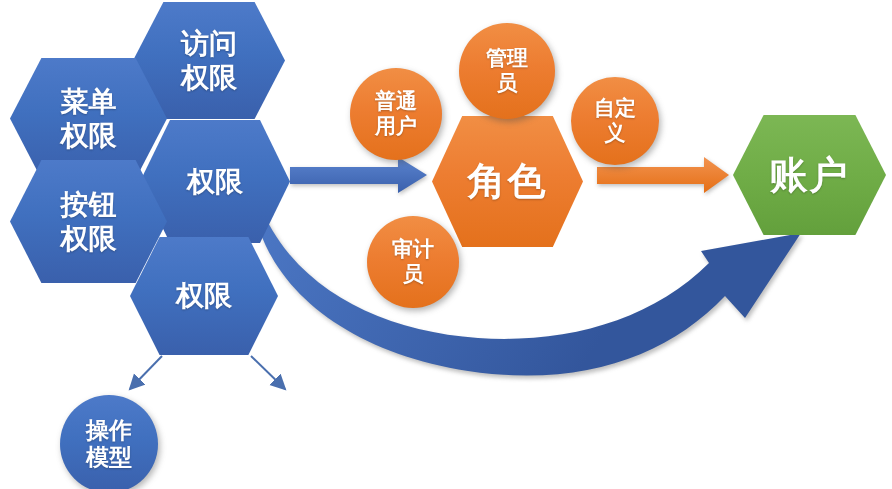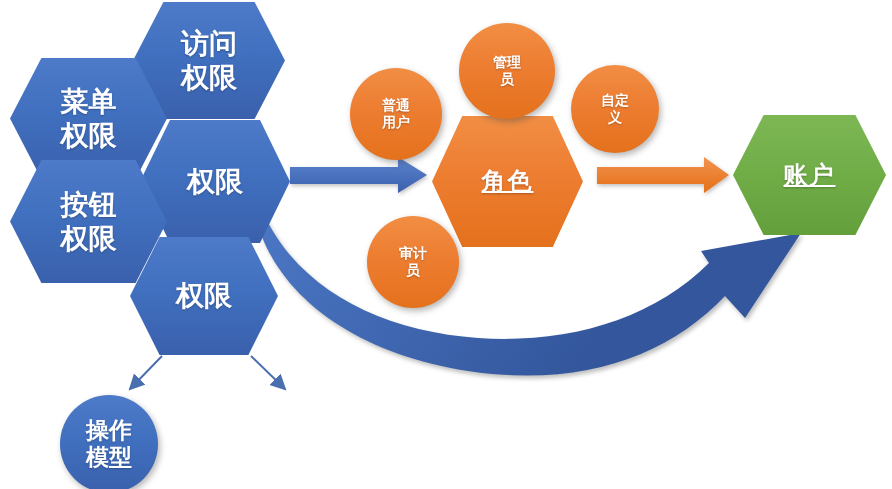--- a/index.html
+++ b/index.html
@@ -14,22 +14,22 @@
     filter:drop-shadow(2px 3px 3px rgba(70,70,70,.40));
   }
   .hex{clip-path:polygon(20% 0%,80% 0%,100% 50%,80% 100%,20% 100%,0% 50%);}
   .circle{border-radius:50%;}
   .fill-blue{background:linear-gradient(180deg,#4d7ac9 0%,#4070bf 45%,#3a60ac 100%);}
   .fill-orange{background:linear-gradient(180deg,#f18e44 0%,#ed7d31 45%,#e4711c 100%);}
   .fill-green{background:linear-gradient(180deg,#7cb754 0%,#70ad47 50%,#63a03c 100%);}
   .lbl{line-height:1.18;text-shadow:0 1px 2px rgba(0,0,0,.25);}
   .lbl span{display:block;}
   .fs-hex{font-size:28px;}
-  .fs-big{font-size:24px;letter-spacing:2px;text-decoration:underline;}
-  .fs-circle{font-size:14px;}
+  .fs-big{font-size:38px;letter-spacing:2px;}
+  .fs-circle{font-size:21px;}
   .fs-circle-lg{font-size:23px;}
 </style>
 </head>
 <body>
 
 <div id="stage">
 
   <svg id="arrow-layer" width="892" height="489" viewBox="0 0 892 489" aria-hidden="true">
     <defs>
       <linearGradient id="gBlue" x1="0" y1="0" x2="0" y2="1">
@@ -120,21 +120,21 @@
     </div>
   </div>
 
   <div class="node circle fill-orange fs-circle" style="left:350px;top:68px;width:92px;height:92px;">
     <div class="lbl">
       <span>普通</span>
       <span>用户</span>
     </div>
   </div>
 
-  <div class="node circle fill-orange fs-circle" style="left:571px;top:65px;width:88px;height:88px;">
+  <div class="node circle fill-orange fs-circle" style="left:571px;top:77px;width:88px;height:88px;">
     <div class="lbl">
       <span>自定</span>
       <span>义</span>
     </div>
   </div>
 
   <div class="node circle fill-orange fs-circle" style="left:367px;top:216px;width:92px;height:92px;">
     <div class="lbl">
       <span>审计</span>
       <span>员</span>

